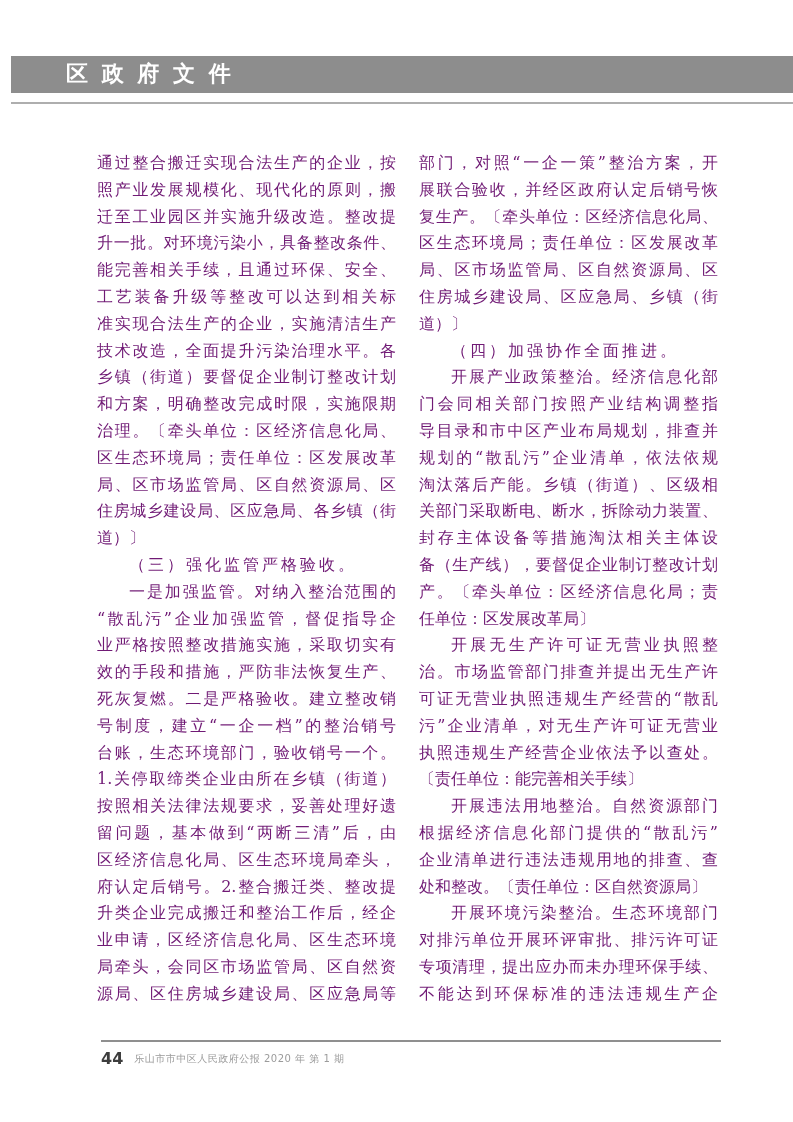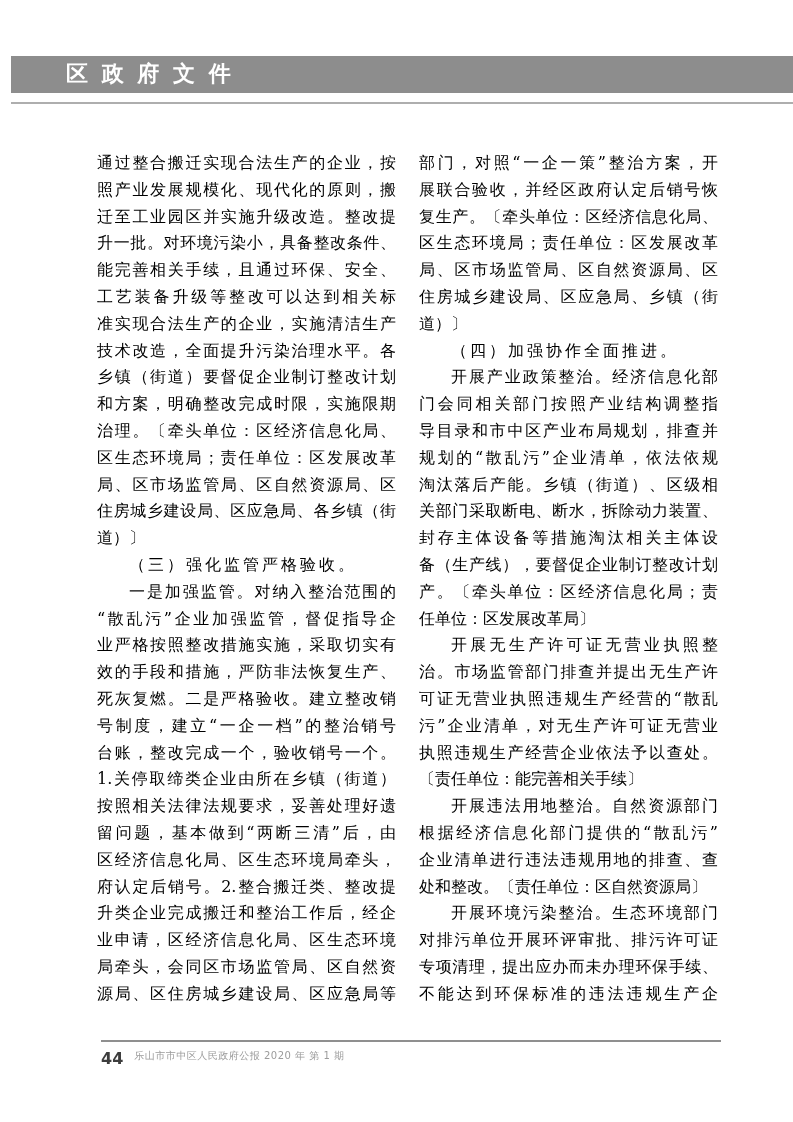--- a/index.html
+++ b/index.html
@@ -22,21 +22,21 @@
     font-family: "DejaVu Sans", sans-serif;
     white-space: pre;
   }
   .header-rule {
     position: absolute; left: 0; top: 102px; width: 793px; height: 2px;
     background: #aeaeae;
   }
 
   .column {
     position: absolute; top: 150px; width: 299px;
-    color: #000000;
+    color: #701a75;
   }
   .column-left  { left: 86px; }
   .column-right { left: 408px; }
   .line {
     height: 26.8px; line-height: 26.8px;
     font-size: 16px;
     text-align: justify;
     text-justify: inter-character;
     overflow: hidden;
   }
@@ -44,21 +44,21 @@
   .line.indent { text-indent: 2em; }
   .line.spaced { letter-spacing: 3px; }
 
   .footer-rule {
     position: absolute; left: 90px; top: 1040px; width: 620px; height: 2px;
     background: #8f8f8f;
   }
   .footer {
     position: absolute; left: 90px; top: 1049px;
     font-family: "DejaVu Sans", sans-serif;
-    display: flex; align-items: flex-start;
+    display: flex; align-items: center;
   }
   .page-num { font-weight: bold; color: #3d3d3d; font-size: 16px; }
   .journal  { color: #9b9b9b; font-size: 10px; margin-left: 11px; letter-spacing: 0.5px; }
 </style>
 </head>
 <body>
 
 <div class="page">
 
   <div class="header-band">
@@ -82,21 +82,21 @@
       <div class="line just">局、区市场监管局、区自然资源局、区</div>
       <div class="line just">住房城乡建设局、区应急局、各乡镇（街</div>
       <div class="line">道）〕</div>
       <div class="line indent spaced">（三）强化监管严格验收。</div>
       <div class="line just indent">一是加强监管。对纳入整治范围的</div>
       <div class="line just">“散乱污”企业加强监管，督促指导企</div>
       <div class="line just">业严格按照整改措施实施，采取切实有</div>
       <div class="line just">效的手段和措施，严防非法恢复生产、</div>
       <div class="line just">死灰复燃。二是严格验收。建立整改销</div>
       <div class="line just">号制度，建立“一企一档”的整治销号</div>
-      <div class="line just">台账，整改完成一个，验收销号一个。</div>
+      <div class="line just">台账，生态环境部门，验收销号一个。</div>
       <div class="line just">1.关停取缔类企业由所在乡镇（街道）</div>
       <div class="line just">按照相关法律法规要求，妥善处理好遗</div>
       <div class="line just">留问题，基本做到“两断三清”后，由</div>
       <div class="line just">区经济信息化局、区生态环境局牵头，</div>
       <div class="line just">府认定后销号。2.整合搬迁类、整改提</div>
       <div class="line just">升类企业完成搬迁和整治工作后，经企</div>
       <div class="line just">业申请，区经济信息化局、区生态环境</div>
       <div class="line just">局牵头，会同区市场监管局、区自然资</div>
       <div class="line just">源局、区住房城乡建设局、区应急局等</div>
     </div>

